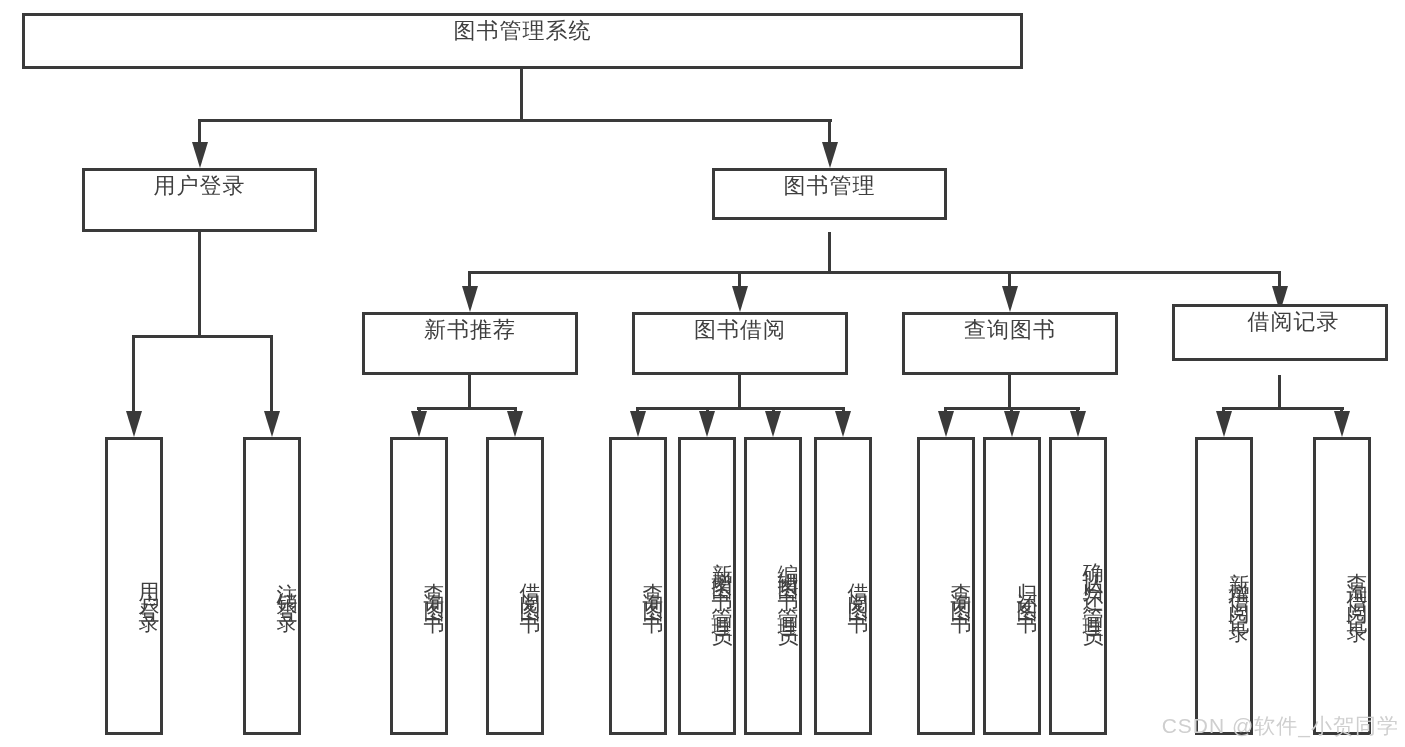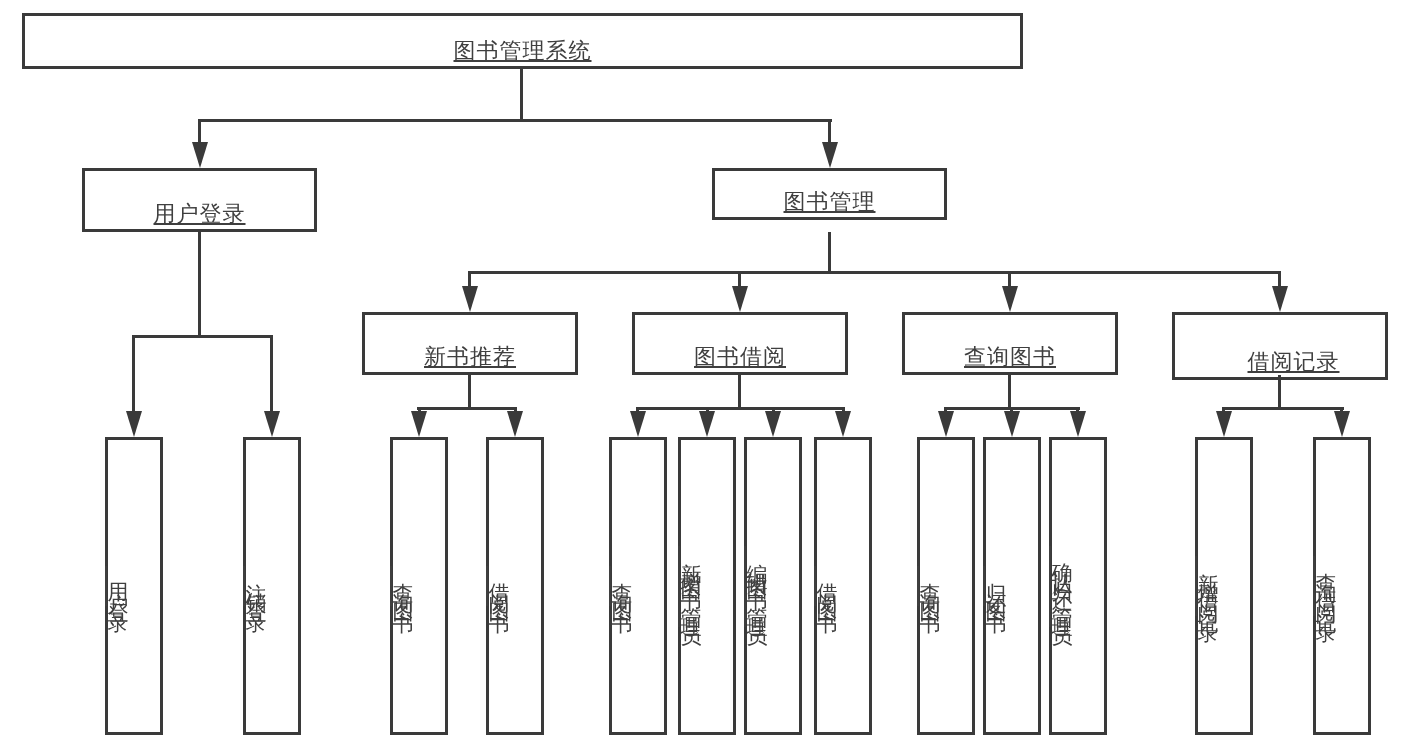--- a/index.html
+++ b/index.html
@@ -15,21 +15,21 @@
     background:#ffffff;
     font-family:"Liberation Sans","DejaVu Sans",sans-serif;
     overflow:hidden;
   }
   .box{
     position:absolute;
     box-sizing:border-box;
     background:var(--box-bg);
     border:3px solid var(--line-color);
     color:var(--text-color);
-    display:flex;align-items:flex-end;justify-content:center;text-decoration:underline;
+    display:flex;align-items:flex-start;justify-content:center;
   }
   .hbox{font-size:22px;letter-spacing:1px;}
   .vbox{
     writing-mode:vertical-rl;
     text-orientation:mixed;
     font-size:21px;
     letter-spacing:10px;
     line-height:1;
   }
   .vbox.long{letter-spacing:9px;}
@@ -95,21 +95,21 @@
 
   <div class="box hbox" style="left:632px;top:312px;width:216px;height:63px;">
     <span>图书借阅</span>
   </div>
   <div class="box hbox" style="left:362px;top:312px;width:216px;height:63px;">
     <span>新书推荐</span>
   </div>
   <div class="box hbox" style="left:902px;top:312px;width:216px;height:63px;">
     <span>查询图书</span>
   </div>
-  <div class="box hbox" style="left:1172px;top:312px;width:216px;height:68px;padding-left:27px;">
+  <div class="box hbox" style="left:1172px;top:304px;width:216px;height:57px;padding-left:27px;">
     <span>借阅记录</span>
   </div>
 
   <div class="vline" style="left:468px;top:375px;height:32px;"></div>
   <div class="vline" style="left:738px;top:375px;height:32px;"></div>
   <div class="vline" style="left:1008px;top:375px;height:32px;"></div>
   <div class="vline" style="left:1278px;top:375px;height:32px;"></div>
 
   <div class="hline" style="left:417px;top:407px;width:100px;"></div>
   <div class="hline" style="left:636px;top:407px;width:209px;"></div>
@@ -176,14 +176,15 @@
     <span>确认归还（管理员）</span>
   </div>
 
   <div class="box vbox" style="left:1195px;top:437px;width:58px;height:298px;">
     <span>新增借阅记录</span>
   </div>
   <div class="box vbox" style="left:1313px;top:437px;width:58px;height:298px;">
     <span>查询借阅记录</span>
   </div>
 
+  <div class="watermark">CSDN @软件_小贺同学</div>
 
 </div>
 
 </body></html>

